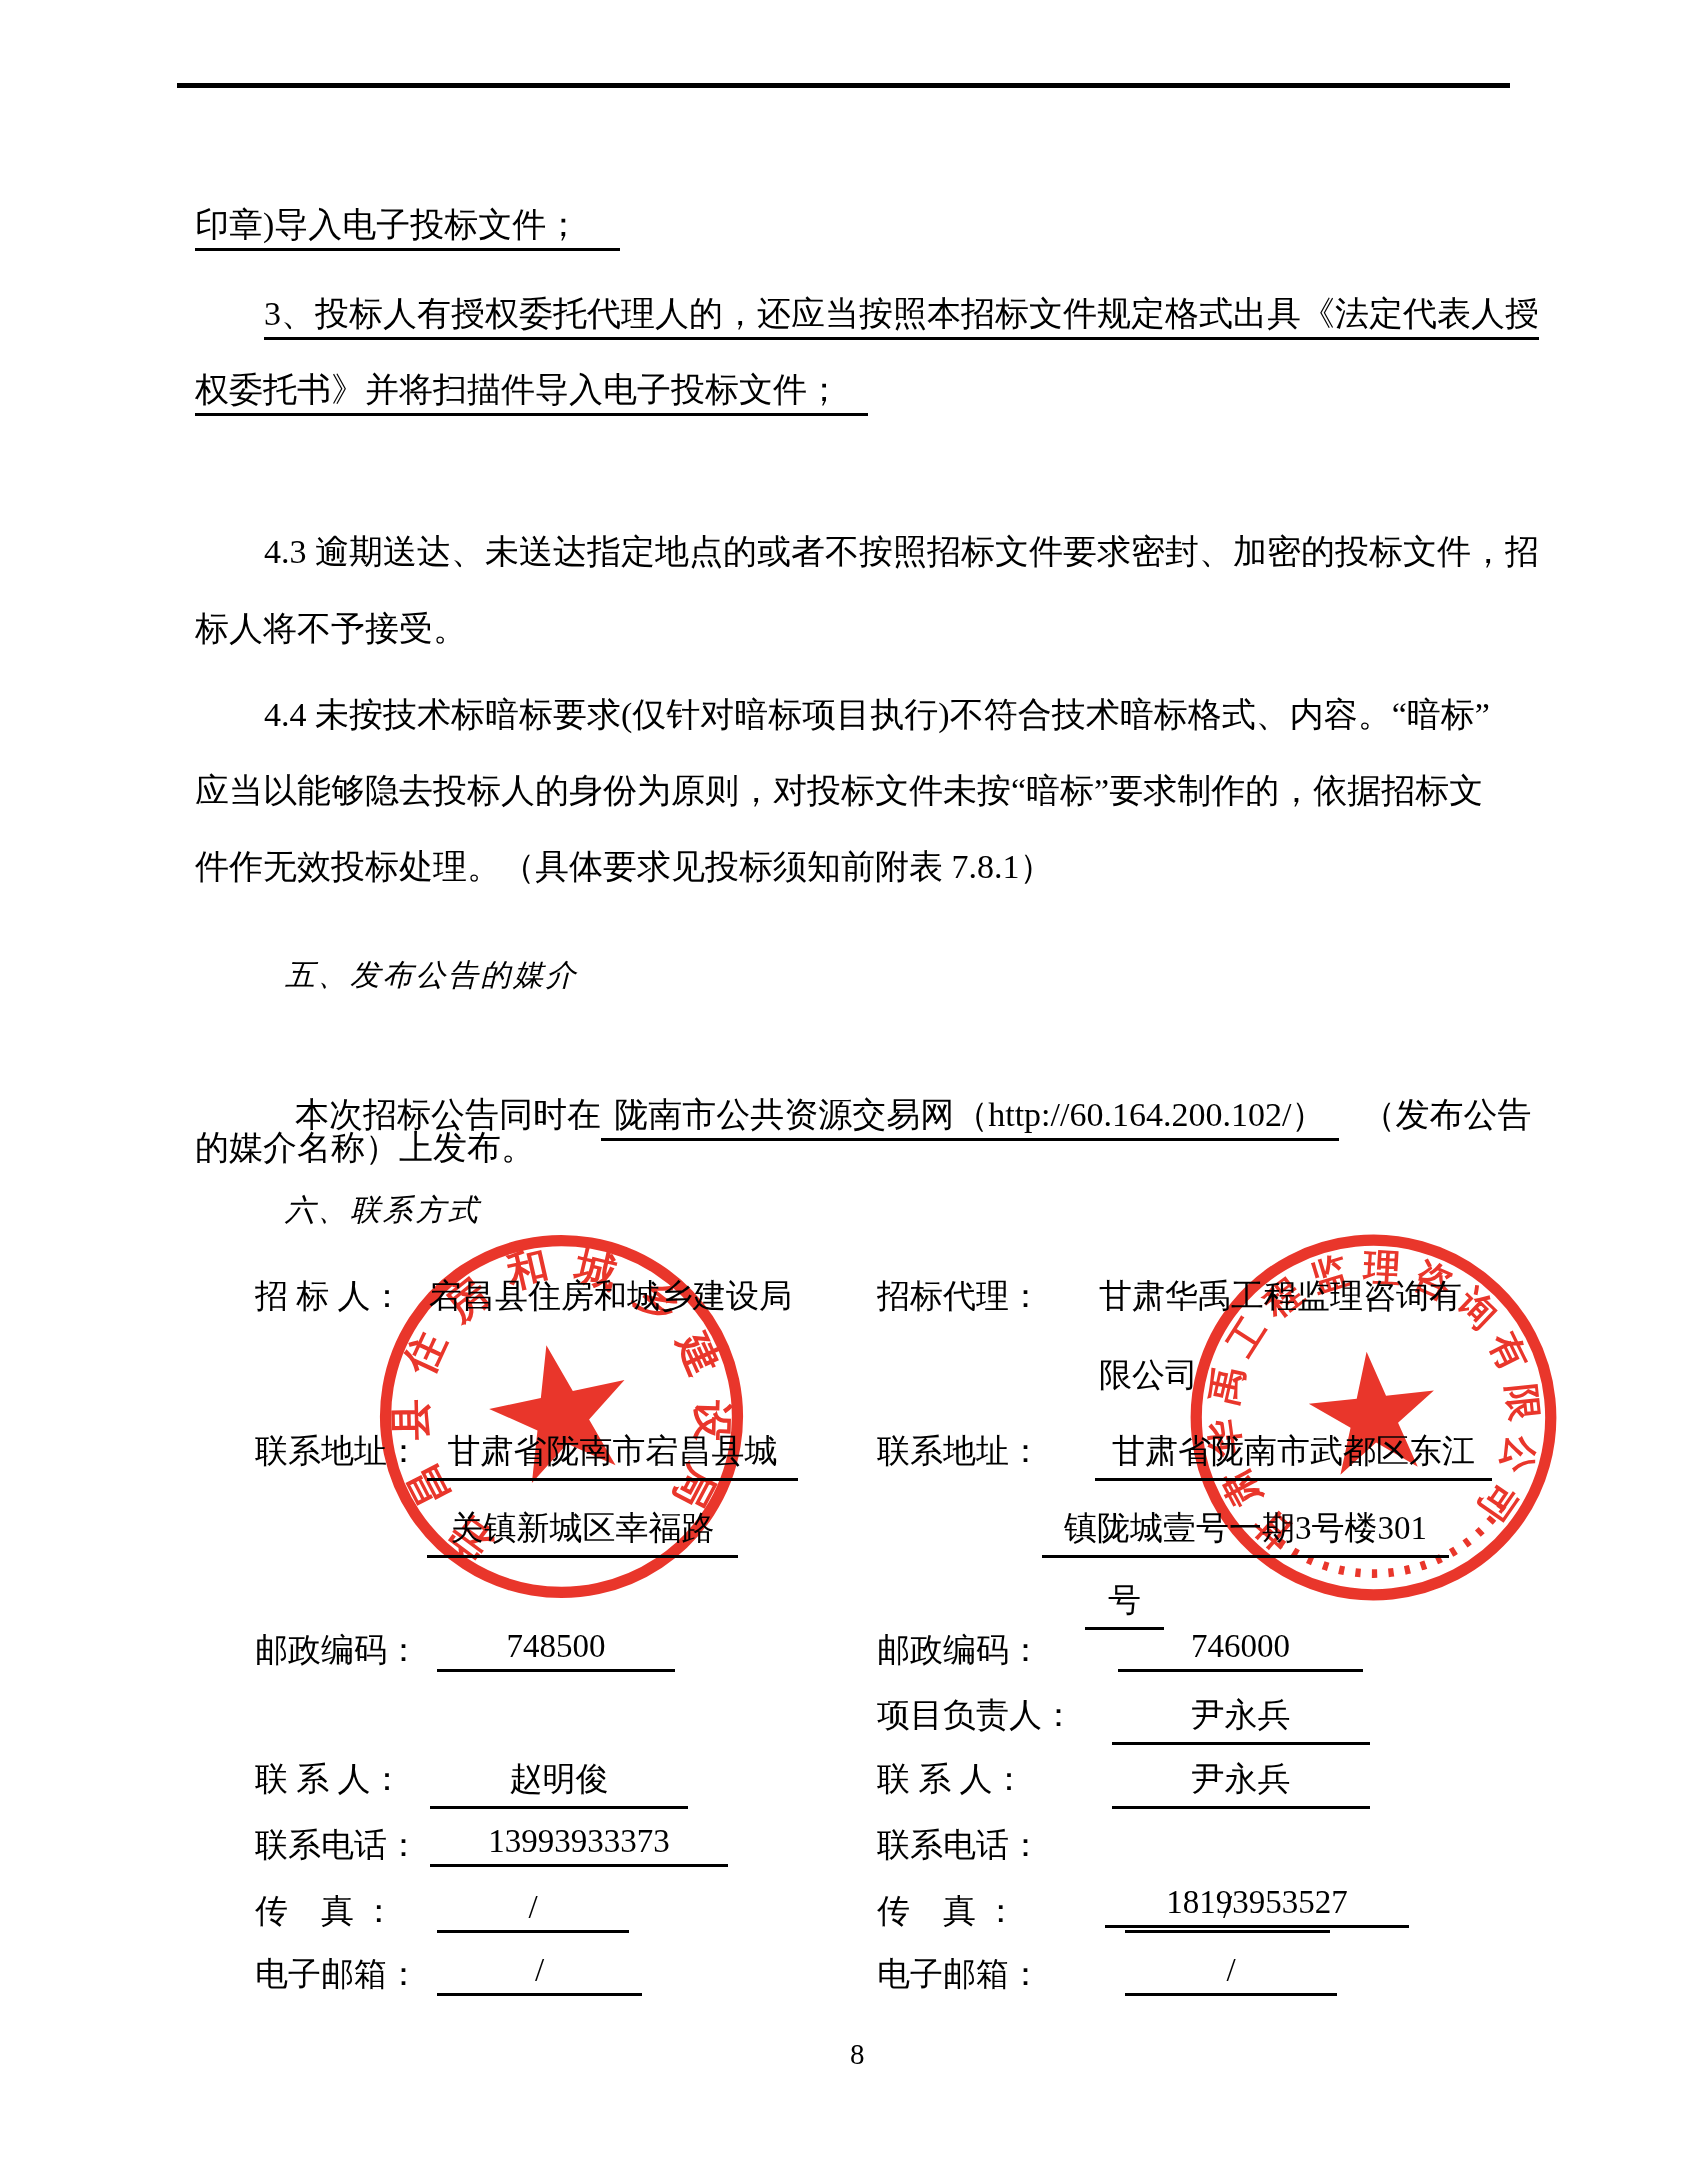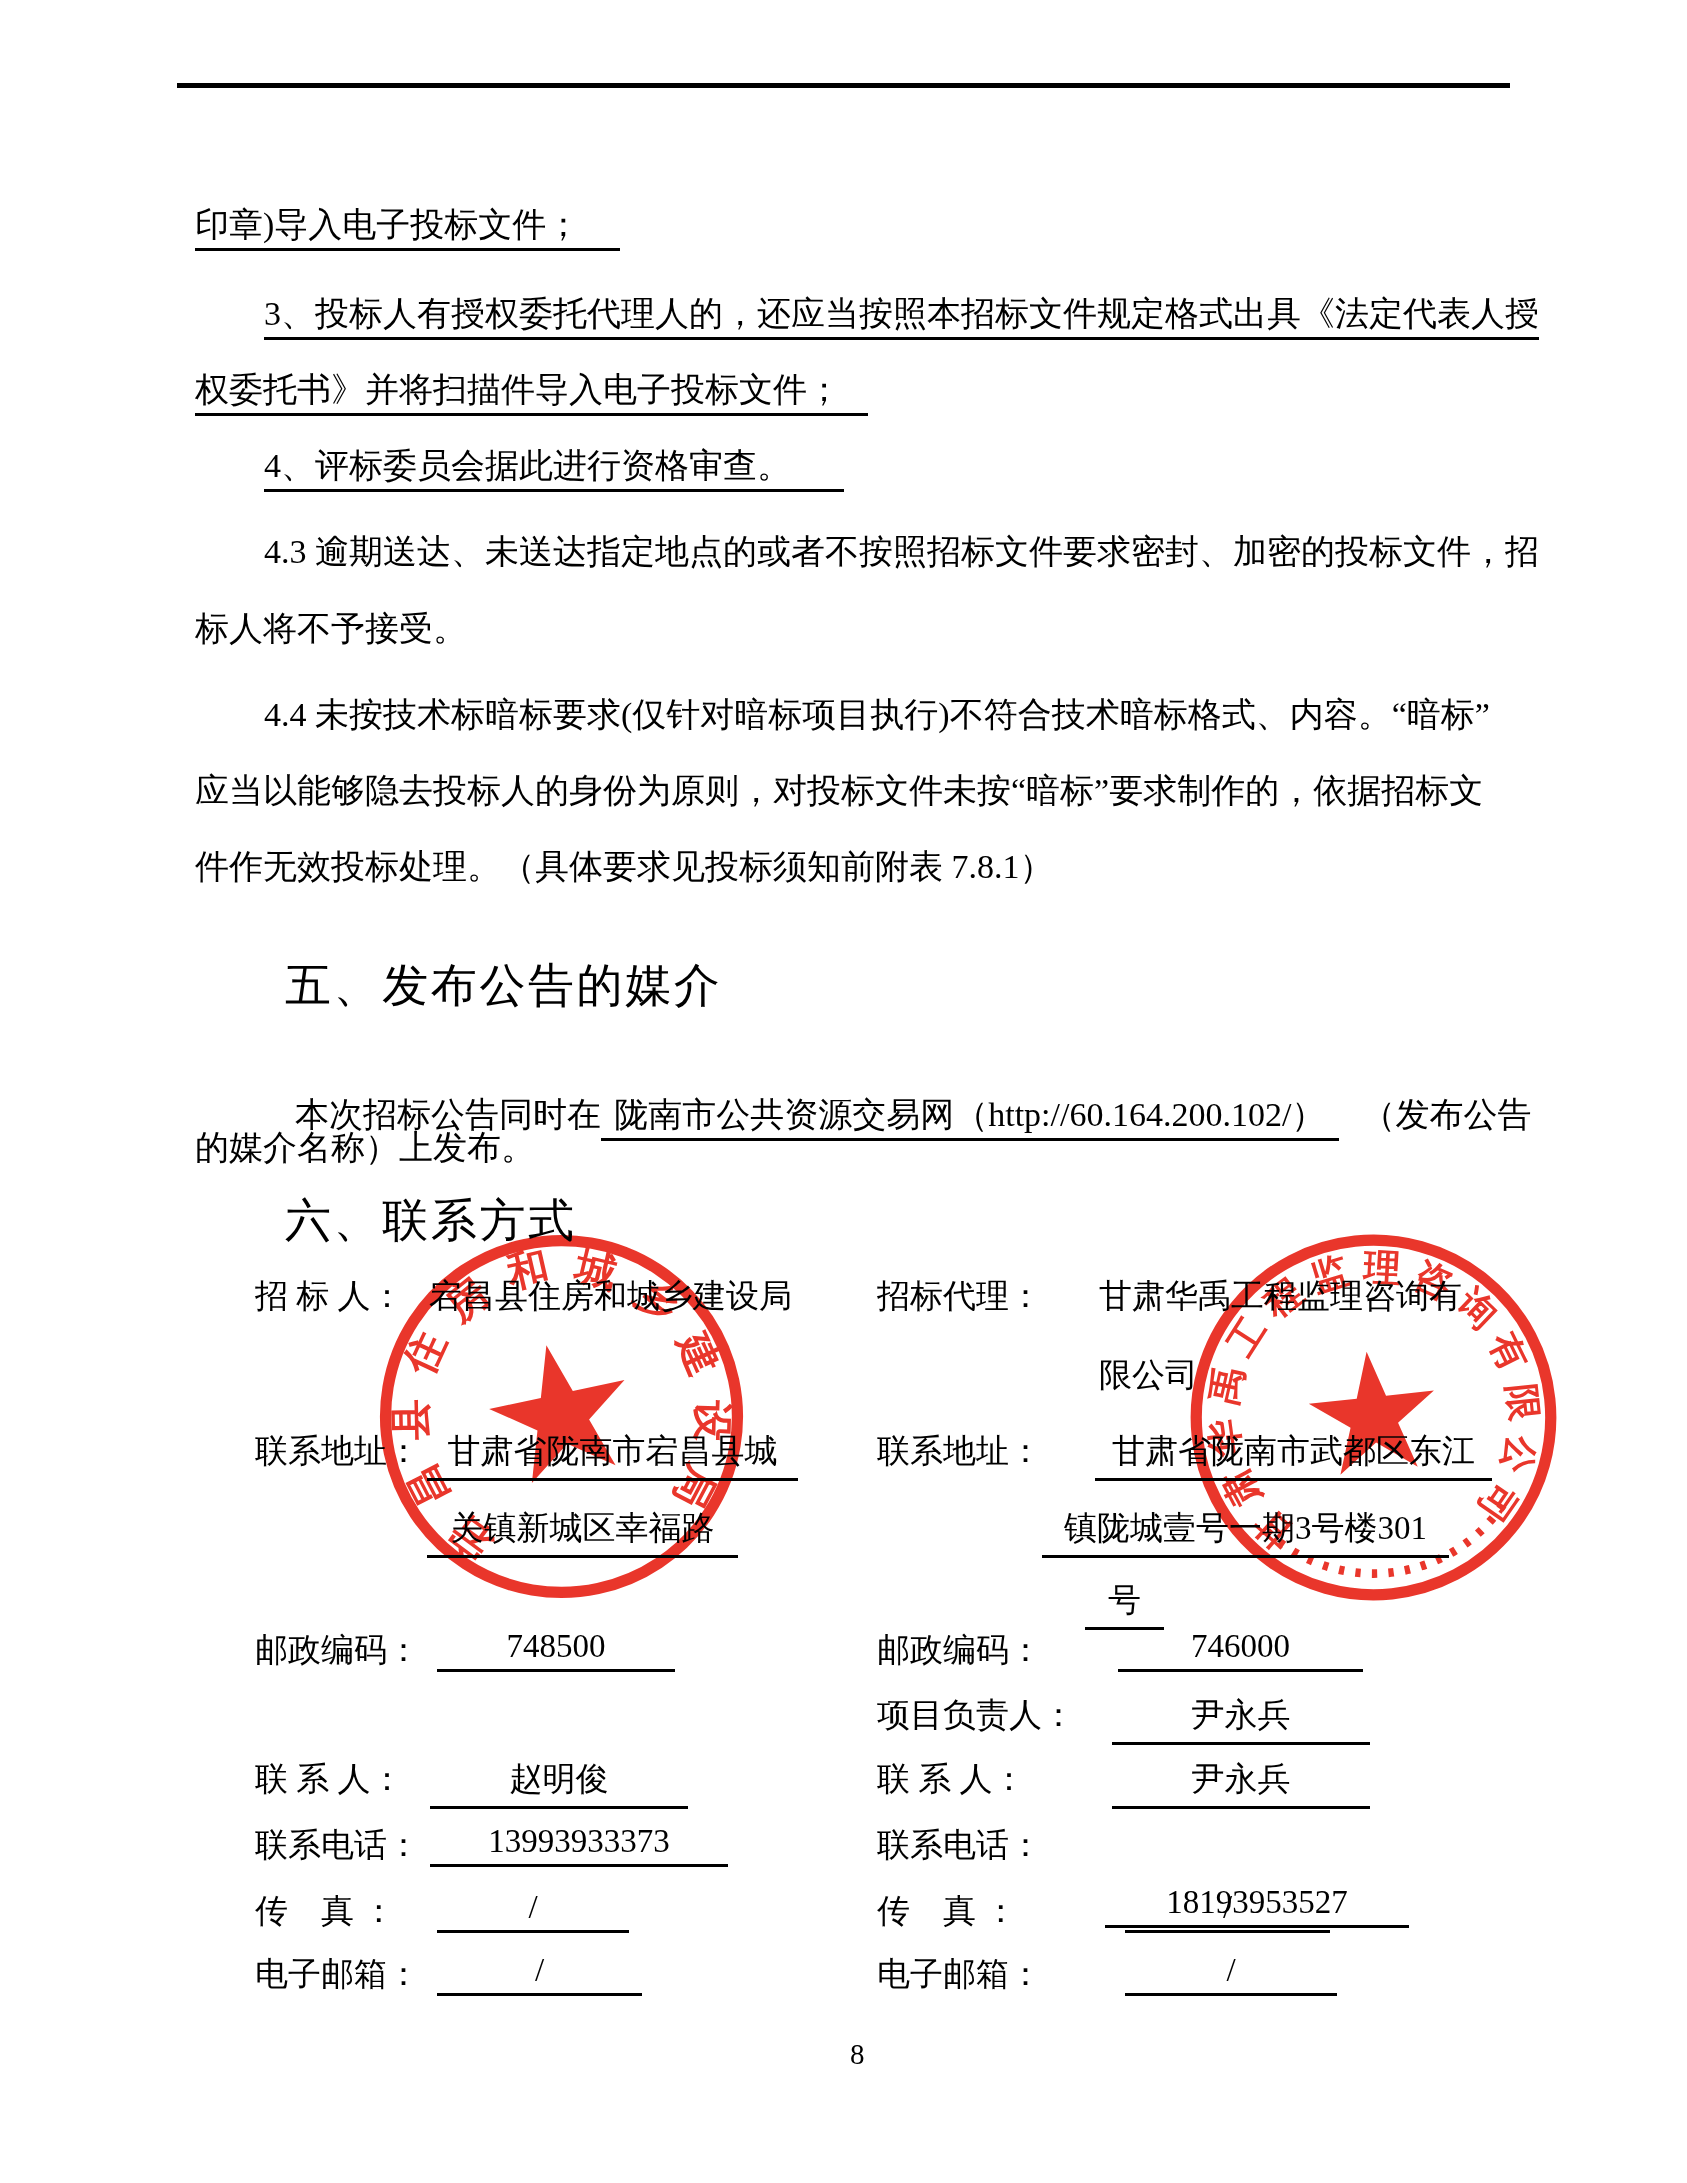--- a/index.html
+++ b/index.html
@@ -14,38 +14,37 @@
     font-family:"DejaVu Serif","Liberation Serif",serif; z-index:0;
   }
   .rule { position:absolute; left:177px; top:83px; width:1333px; height:4.6px; background:#000; z-index:1; }
   .line { position:absolute; left:195px; width:1317px; font-size:34px; line-height:1.25; white-space:pre; z-index:1; }
   .ind  { padding-left:69px; }
   .ul   { border-bottom:3.3px solid #000; padding-bottom:5.3px; }
   .pr40 { padding-right:26.5px;margin-top:12px; }
   .pr60 { padding-right:40px;text-align:right; }
   .pr80 { padding-right:53px; }
   .px20 { padding-left:13.2px; padding-right:13.2px;font-family:Liberation Serif, serif; }
-  .h2 { position:absolute; left:285px; font-size:46px; letter-spacing:2.6px; white-space:pre; z-index:1; }
+  .h2 { position:absolute; left:285px; font-size:30px; letter-spacing:2.6px; white-space:pre; z-index:1;font-style:italic; }
   .c  { position:absolute; font-size:33px; white-space:pre; z-index:1; }
   .vul { border-bottom:3.3px solid #000; text-align:center; padding-bottom:4px; }
   .pagenum { position:absolute; left:850px; top:2038px; font-size:29px; z-index:1; }
   .stamp { position:absolute; mix-blend-mode:multiply; opacity:.93; pointer-events:none; z-index:2; }
   .stamp text { font-family:"Liberation Serif","DejaVu Serif",serif; font-weight:bold; }
 </style>
 </head>
 <body>
 
 <div class="page">
 
   <div class="rule"></div>
 
   <div class="line" style="top:204px"><span class="ul pr60">印章)导入电子投标文件；</span></div>
   <div class="line ind" style="top:293px"><span class="ul">3、投标人有授权委托代理人的，还应当按照本招标文件规定格式出具《法定代表人授</span></div>
   <div class="line" style="top:369px"><span class="ul pr40">权委托书》并将扫描件导入电子投标文件；</span></div>
-  <div class="line ind" style="top:445px"><span class="ul pr80">4、评标委员会据此进行资格审查。</span></div>
   <div class="line ind" style="top:531px"><span>4.3 逾期送达、未送达指定地点的或者不按照招标文件要求密封、加密的投标文件，招</span></div>
   <div class="line" style="top:608px"><span>标人将不予接受。</span></div>
   <div class="line ind" style="top:694px"><span>4.4 未按技术标暗标要求(仅针对暗标项目执行)不符合技术暗标格式、内容。“暗标”</span></div>
   <div class="line" style="top:770px"><span>应当以能够隐去投标人的身份为原则，对投标文件未按“暗标”要求制作的，依据招标文</span></div>
   <div class="line" style="top:846px"><span>件作无效投标处理。（具体要求见投标须知前附表 7.8.1）</span></div>
 
   <div class="h2" style="top:955px">五、发布公告的媒介</div>
 
   <div class="line" style="top:1051px; left:261px; width:1251px">
     <span>本次招标公告同时在</span><span class="ul px20">陇南市公共资源交易网（http://60.164.200.102/）</span><span style="padding-left:23px">（发布公告</span>

